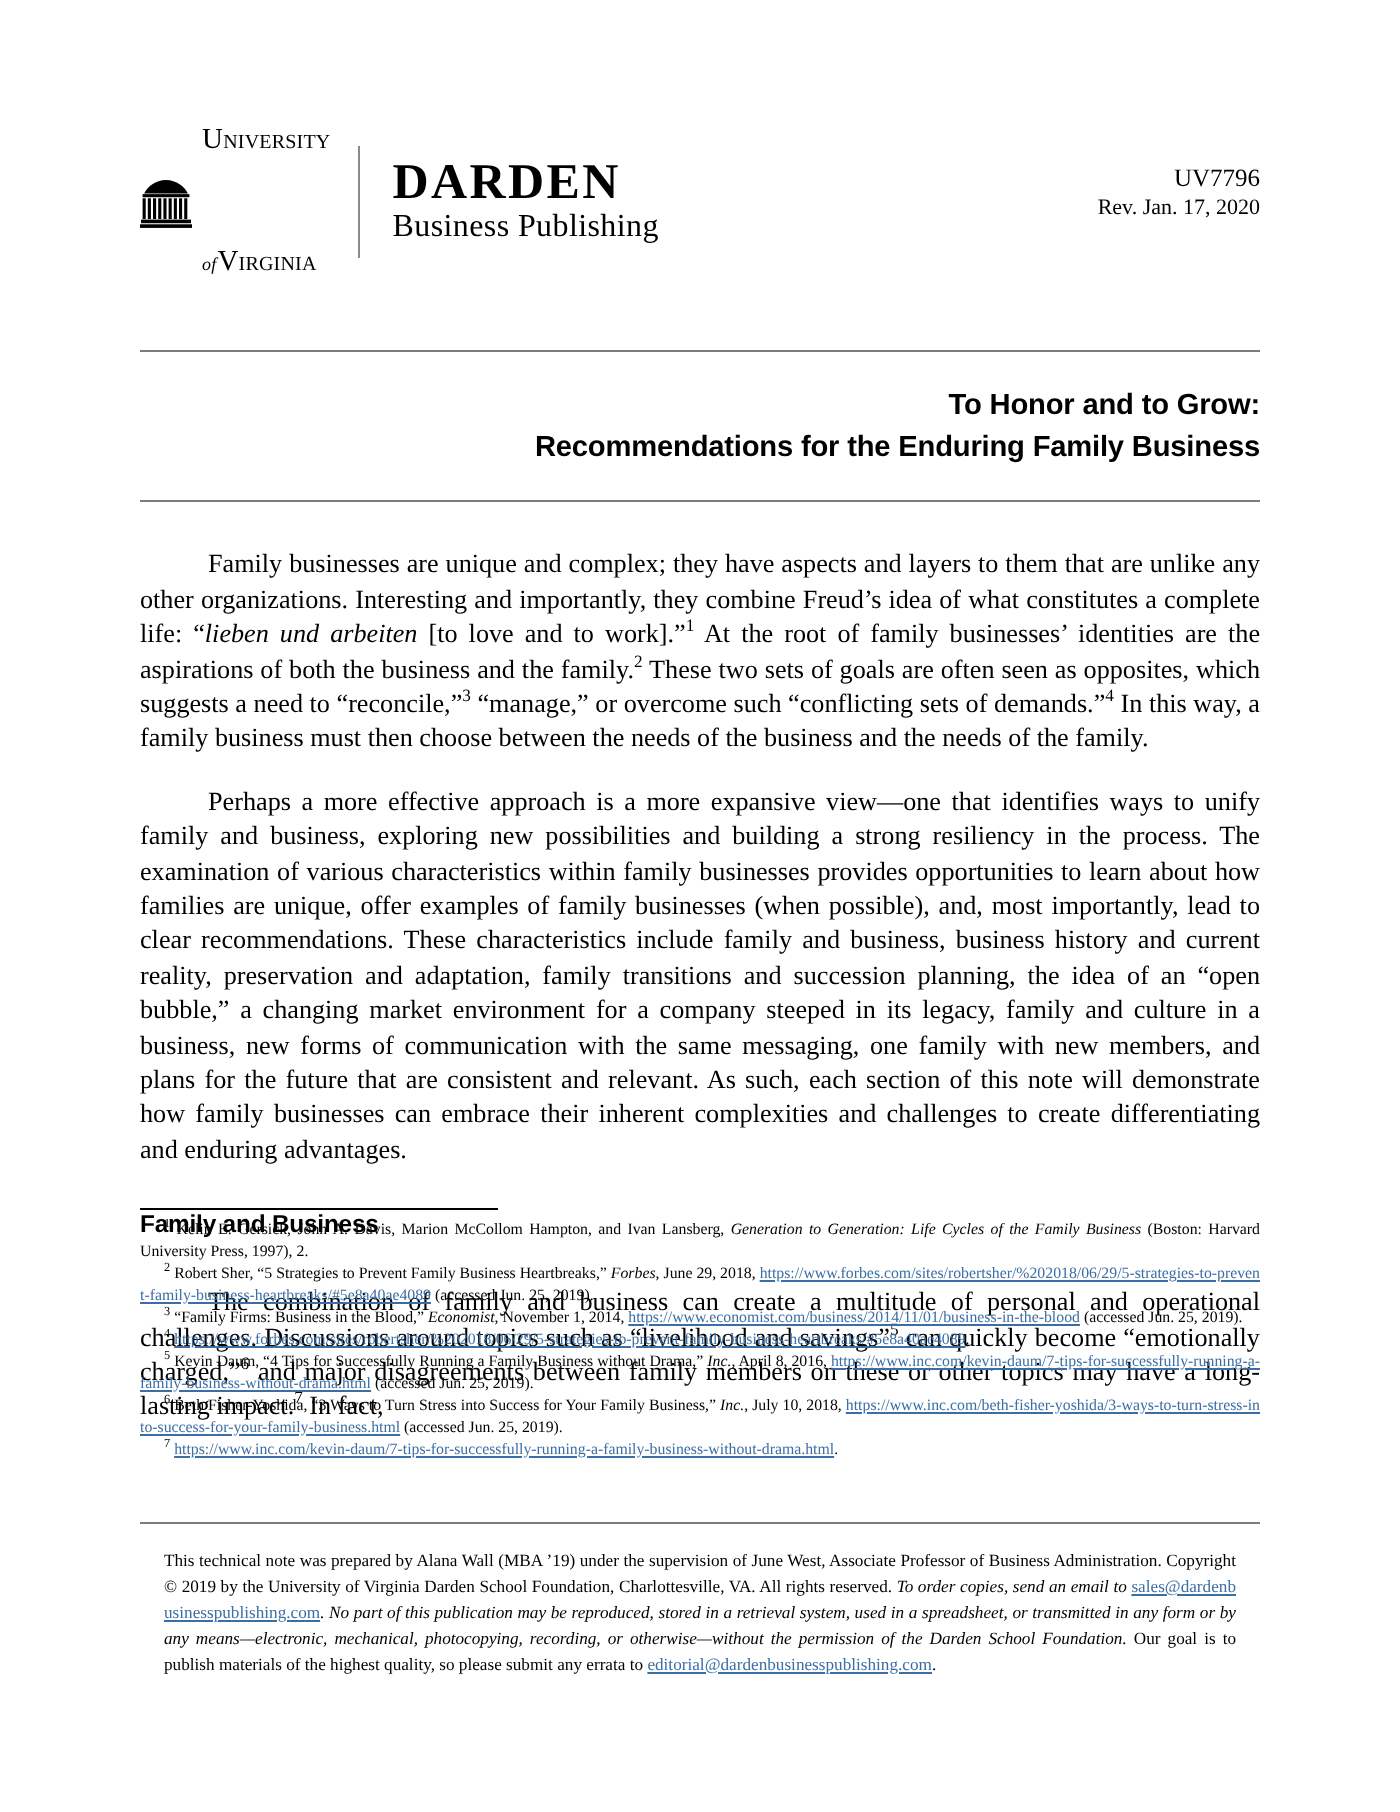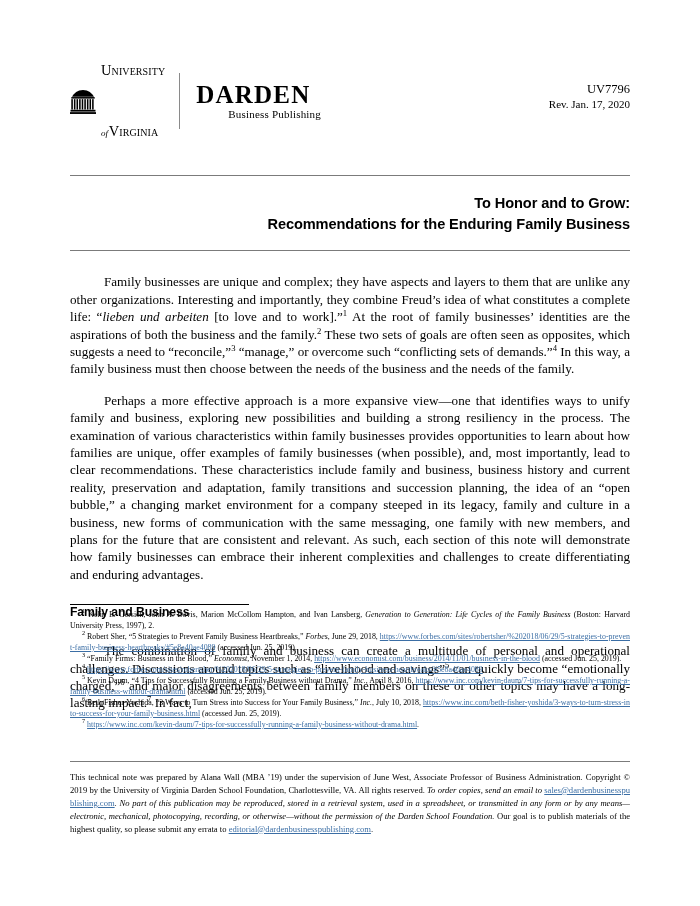--- a/index.html
+++ b/index.html
@@ -77,24 +77,23 @@
   }
   .darden-name {
     display: block;
     font-size: 25px;
     font-weight: bold;
     letter-spacing: 1.2px;
     font-family: "Liberation Serif", "DejaVu Serif", serif;
   }
   .darden-sub {
     display: block;
-    font-size: 11px;
+    font-size: 16px;
     letter-spacing: 0.2px;
     margin-top: 1px;
-    margin-left: 32px;
   }
   .docmeta {
     margin-left: auto;
     text-align: right;
     flex: 0 0 auto;
     line-height: 1.25;
     padding-bottom: 8px;
   }
   .doc-number { display: block; font-size: 12.5px; }
   .doc-rev { display: block; font-size: 11px; }
@@ -185,21 +184,21 @@
   .copy-rule {
     border: 0;
     border-top: 1px solid #7b7b7b;
     margin: 0 0 9px 0;
     height: 0;
   }
   .copy-text {
     font-size: 8.6px;
     line-height: 1.5;
     text-align: justify;
-    margin: 0;
+    margin: 12px;
     hyphens: none;
   }
 </style>
 </head>
 <body>
 
 <div class="page">
 
   <div class="masthead">
 

